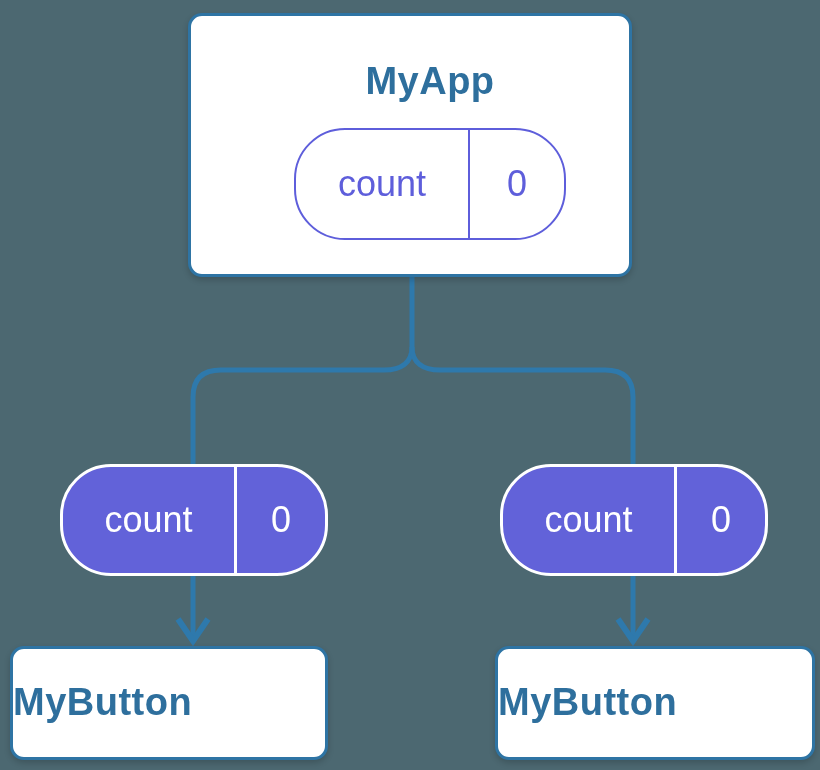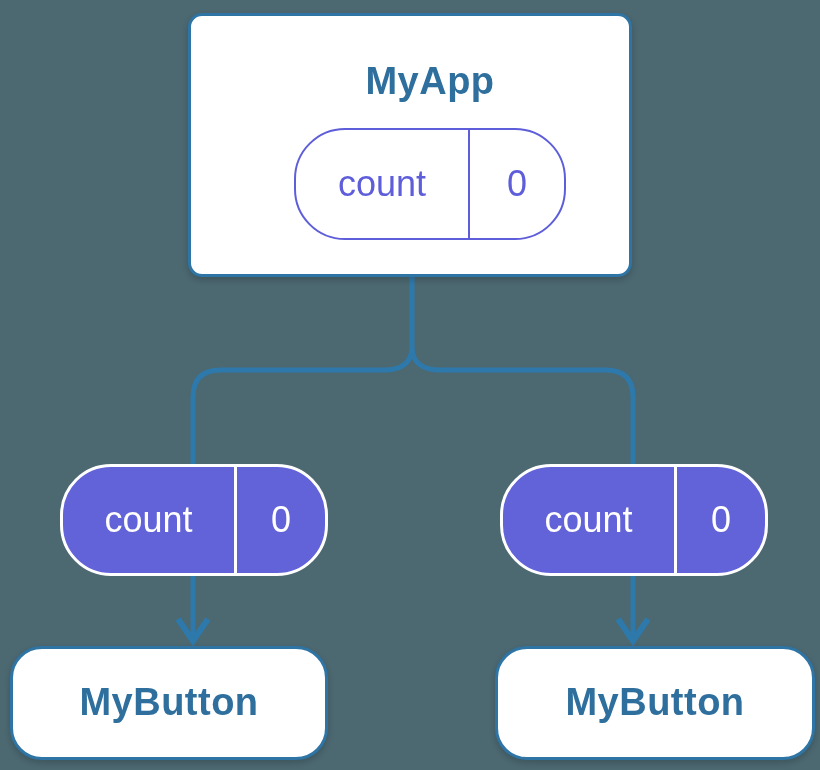--- a/index.html
+++ b/index.html
@@ -78,21 +78,21 @@
     border: 3px solid #FFFFFF;
     color: var(--pill-fill-text);
   }
   .pill-filled .cell-name  { width: 171px; border-right: 3px solid #FFFFFF; }
   .pill-filled .cell-value { flex: 1; }
   .pill-left  { left: 60px;  top: 464px; }
   .pill-right { left: 500px; top: 464px; }
 
   .leaf-card {
     width: 318px; height: 114px;
-    display: flex; align-items: center; justify-content: center; border-radius: 32px;
+    display: flex; align-items: center; justify-content: flex-start;
   }
   .leaf-left  { left: 10px;  top: 646px; }
   .leaf-right { left: 495px; top: 646px; width: 320px; }
 </style>
 </head>
 <body>
 
 <div class="stage">
 
   <svg class="connectors" width="820" height="770" viewBox="0 0 820 770">

